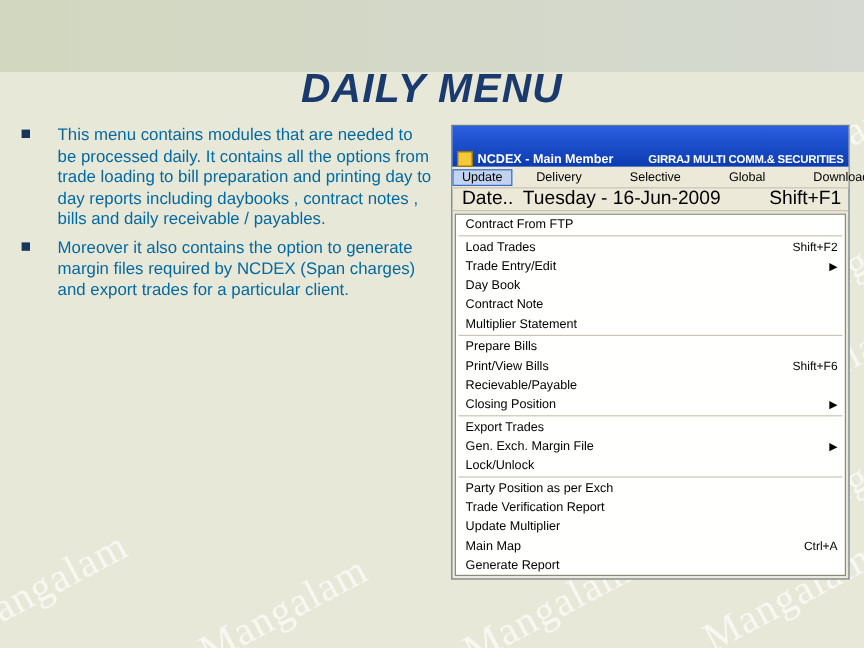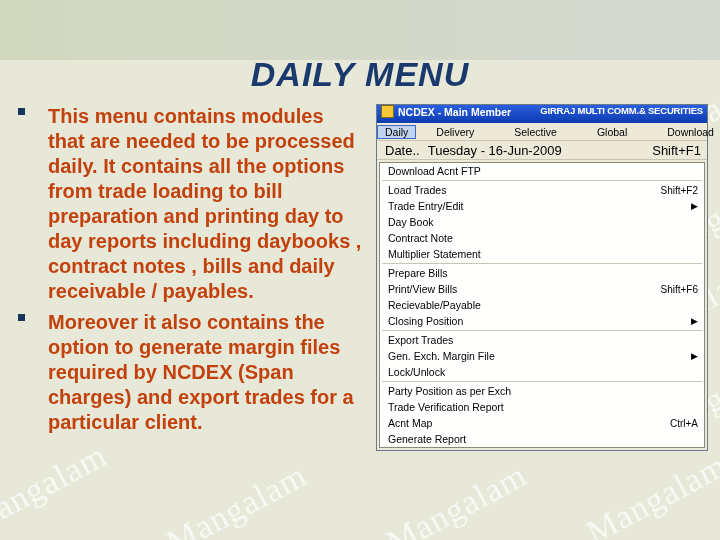--- a/index.html
+++ b/index.html
@@ -44,24 +44,23 @@
     letter-spacing: 1px;
   }
   .content-row {
     display: flex;
     padding: 10px 12px 0 18px;
     position: relative;
     z-index: 2;
   }
   .bullets {
     width: 345px;
-    font-size: 20px;
-    color: #c2410c;
+    font-size: 14px;
+    color: #0369a1;
     line-height: 1.25;
-    font-weight: bold;
   }
   .bullet-item {
     display: flex;
     margin-bottom: 6px;
   }
   .bullet-icon {
     flex: 0 0 18px;
     margin-top: 4px;
     margin-right: 12px;
   }
@@ -78,22 +77,22 @@
     width: 330px;
     border: 1px solid #6b7a8a;
     background: #ece9d8;
     font-family: Tahoma, Arial, sans-serif;
     font-size: 10.5px;
     color: #000;
     margin-left: auto;
   }
   .titlebar {
     display: flex;
-    align-items: flex-start;
-    height: 18px;
+    align-items: flex-end;
+    height: 34px;
     background: linear-gradient(#2a5fe0, #0b3bb0);
     color: #fff;
     font-size: 10.5px;
     font-weight: 700;
     padding: 0 4px;
   }
   .titlebar .tb-left { flex: 0 0 auto; display: flex; align-items: center; gap: 4px;}
   .titlebar .tb-right { margin-left: auto; font-size: 9.5px; font-weight: 700; letter-spacing: -0.2px;}
   .tb-icon {
     width: 11px; height: 11px; background: #f4c838; border: 1px solid #8a6b00;
@@ -114,21 +113,21 @@
     border: 1px solid #3b69c7;
     padding: 0px 7px;
   }
   .toolbar-row {
     display: flex;
     align-items: center;
     height: 18px;
     border-bottom: 1px solid #c9c4b3;
     padding-left: 8px;
     gap: 8px;
-    font-size: 13px;
+    font-size: 16px;
   }
   .toolbar-row .lbl { color: #000; }
   .toolbar-row .val { color: #000; }
   .toolbar-row .shortcut { margin-left: auto; margin-right: 6px; color: #000; }
   .dropdown-panel {
     background: #fffffe;
     border: 1px solid #8a8a7a;
     margin: 2px;
   }
   .dd-item {
@@ -190,37 +189,37 @@
   <div class="app-window">
     <div class="titlebar">
       <span class="tb-left">
         <span class="tb-icon"></span>
         <span>NCDEX - Main Member</span>
       </span>
       <span class="tb-right">GIRRAJ MULTI COMM.&amp; SECURITIES</span>
     </div>
 
     <div class="menubar">
-      <span class="menu-item active">Daily</span>
+      <span class="menu-item active">Update</span>
       <span class="menu-item">Delivery</span>
       <span class="menu-item">Selective</span>
       <span class="menu-item">Global</span>
       <span class="menu-item">Download</span>
       <span class="menu-item">Other</span>
     </div>
 
     <div class="toolbar-row">
       <span class="lbl">Date..</span>
       <span class="val">Tuesday - 16-Jun-2009</span>
       <span class="shortcut">Shift+F1</span>
     </div>
 
     <div class="dropdown-panel" id="dd-panel">
         <div class="dd-item">
-          <span>Download Acnt FTP</span>
+          <span>Contract From FTP</span>
         </div>
         <div class="dd-sep"></div>
         <div class="dd-item">
           <span>Load Trades</span>
           <span class="sc">Shift+F2</span>
         </div>
         <div class="dd-item">
           <span>Trade Entry/Edit</span>
           <span class="arrow">▶</span>
         </div>
@@ -260,21 +259,24 @@
           <span>Lock/Unlock</span>
         </div>
         <div class="dd-sep"></div>
         <div class="dd-item">
           <span>Party Position as per Exch</span>
         </div>
         <div class="dd-item">
           <span>Trade Verification Report</span>
         </div>
         <div class="dd-item">
-          <span>Acnt Map</span>
+          <span>Update Multiplier</span>
+        </div>
+        <div class="dd-item">
+          <span>Main Map</span>
           <span class="sc">Ctrl+A</span>
         </div>
         <div class="dd-item">
           <span>Generate Report</span>
         </div>
       </div>
   </div>
 </div>
 
 </body></html>

